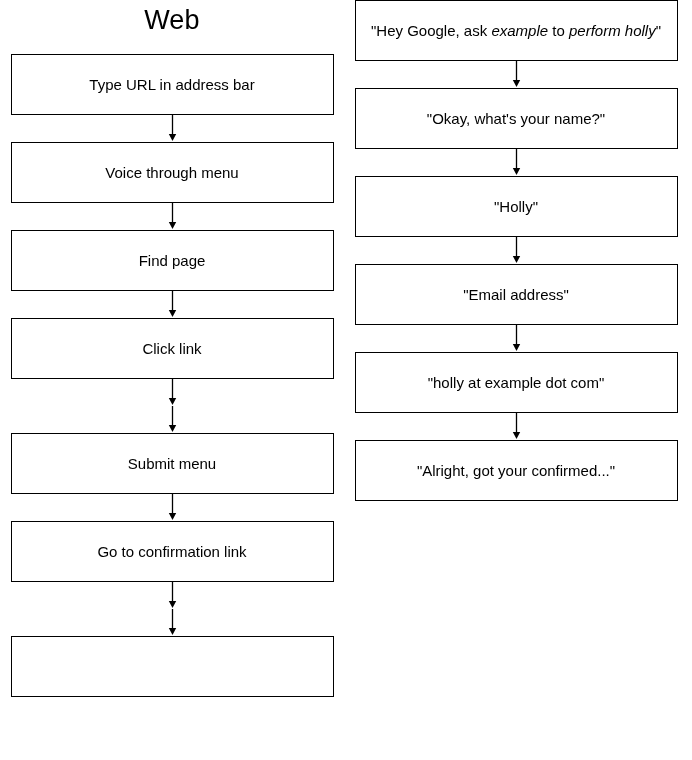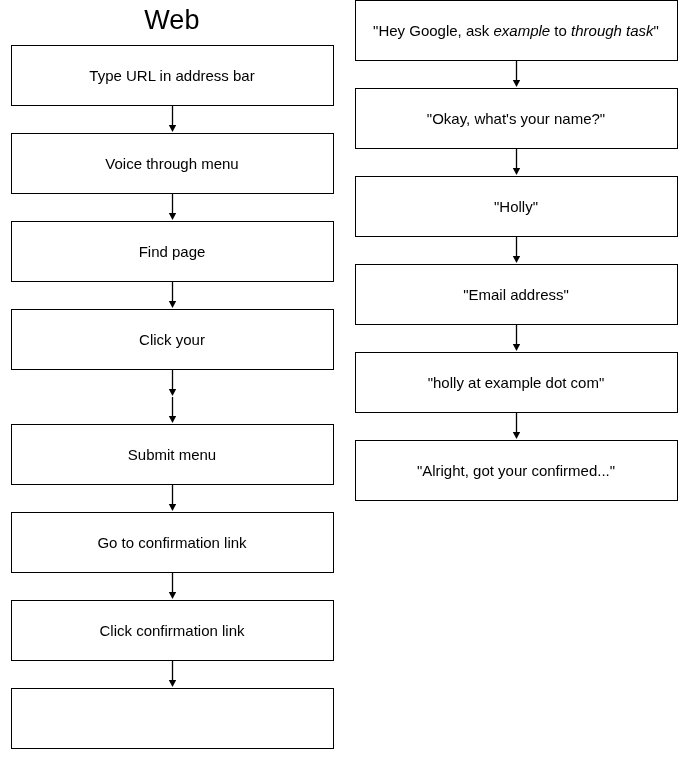--- a/index.html
+++ b/index.html
@@ -34,21 +34,21 @@
   .column-voice {
     width: 352px;
     box-sizing: border-box;
   }
   .col-title {
     font-size: 27px;
     line-height: 32px;
     font-weight: normal;
     color: #000;
     text-align: center;
-    margin: 4px 0 9px 0;
+    margin: 4px 0 18px 0;
     letter-spacing: 0.2px;
   }
   .node {
     border: 1px solid #000000;
     background: #ffffff;
     box-sizing: border-box;
     display: flex;
     align-items: center;
     justify-content: center;
     text-align: center;
@@ -115,21 +115,21 @@
       <span>Find page</span>
     </div>
     <div class="arrow">
       <svg width="13" height="27" viewBox="0 0 13 27">
           <line x1="6.5" y1="0" x2="6.5" y2="20" stroke="#000" stroke-width="1.3"></line>
           <polygon points="6.5,26 2.8,19 10.2,19" fill="#000"></polygon>
         </svg>
     </div>
 
     <div class="node">
-      <span>Click your</span>
+      <span>Click link</span>
     </div>
     <div class="arrow">
       <svg width="13" height="27" viewBox="0 0 13 27">
           <line x1="6.5" y1="0" x2="6.5" y2="20" stroke="#000" stroke-width="1.3"></line>
           <polygon points="6.5,26 2.8,19 10.2,19" fill="#000"></polygon>
         </svg>
     </div>
 
     <div class="arrow">
       <svg width="13" height="27" viewBox="0 0 13 27">
@@ -151,39 +151,36 @@
     <div class="node">
       <span>Go to confirmation link</span>
     </div>
     <div class="arrow">
       <svg width="13" height="27" viewBox="0 0 13 27">
           <line x1="6.5" y1="0" x2="6.5" y2="20" stroke="#000" stroke-width="1.3"></line>
           <polygon points="6.5,26 2.8,19 10.2,19" fill="#000"></polygon>
         </svg>
     </div>
 
-    <div class="node">
-      <span>Click confirmation link</span>
-    </div>
     <div class="arrow">
       <svg width="13" height="27" viewBox="0 0 13 27">
           <line x1="6.5" y1="0" x2="6.5" y2="20" stroke="#000" stroke-width="1.3"></line>
           <polygon points="6.5,26 2.8,19 10.2,19" fill="#000"></polygon>
         </svg>
     </div>
 
     <div class="node">
       
     </div>
   </div>
 
   <div class="column column-voice">
 
     <div class="node node-tall">
-      <span>"Hey Google, ask <em>example</em> to <em>through task</em>"</span>
+      <span>"Hey Google, ask <em>example</em> to <em>perform holly</em>"</span>
     </div>
     <div class="arrow">
       <svg width="13" height="27" viewBox="0 0 13 27">
           <line x1="6.5" y1="0" x2="6.5" y2="20" stroke="#000" stroke-width="1.3"></line>
           <polygon points="6.5,26 2.8,19 10.2,19" fill="#000"></polygon>
         </svg>
     </div>
 
     <div class="node">
       <span>"Okay, what's your name?"</span>

